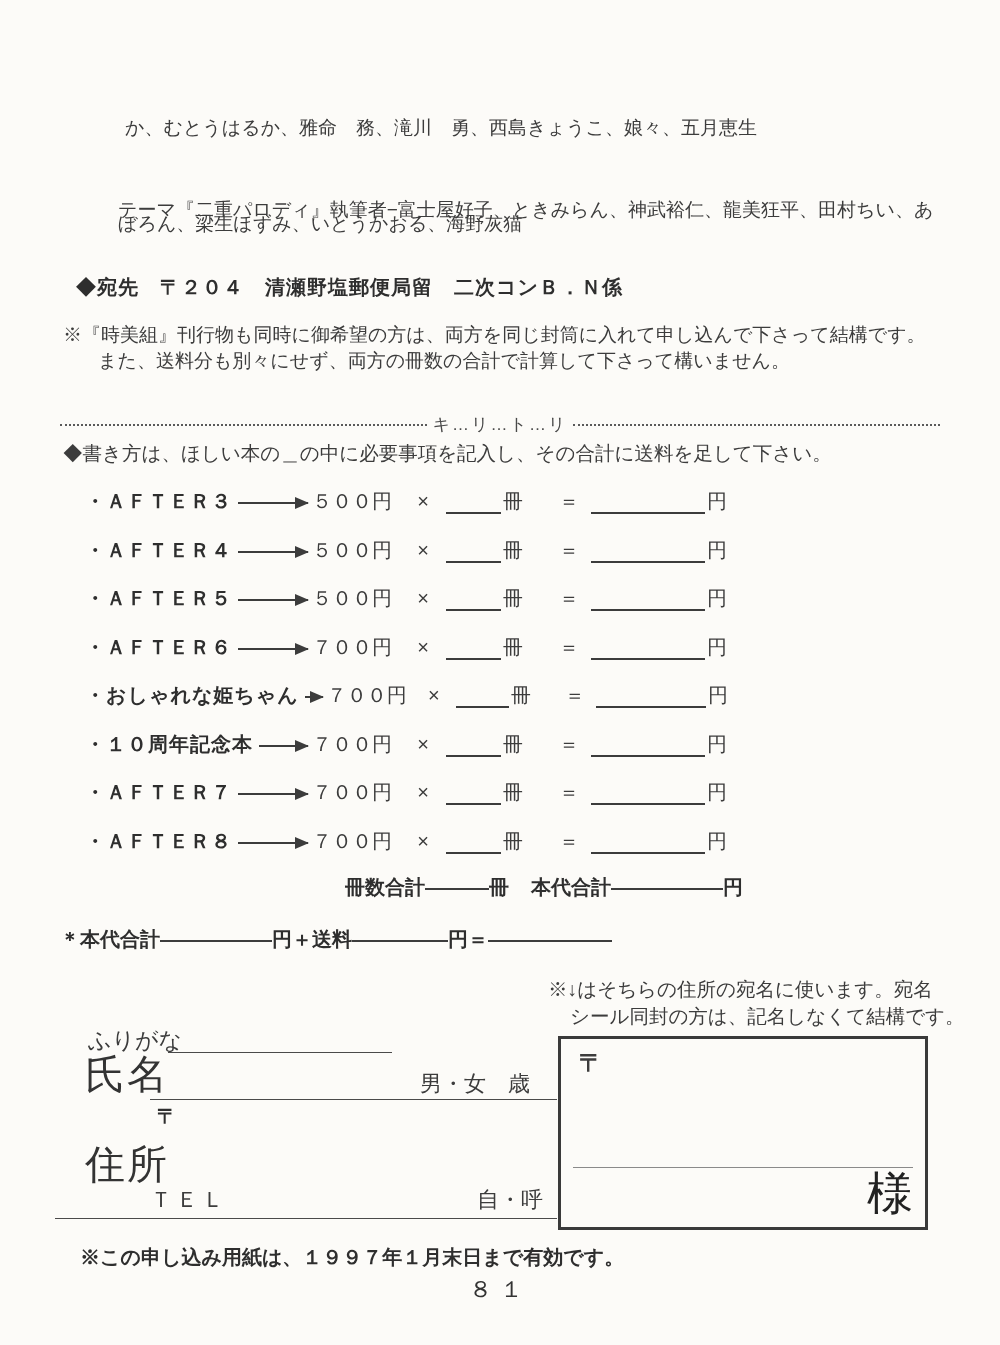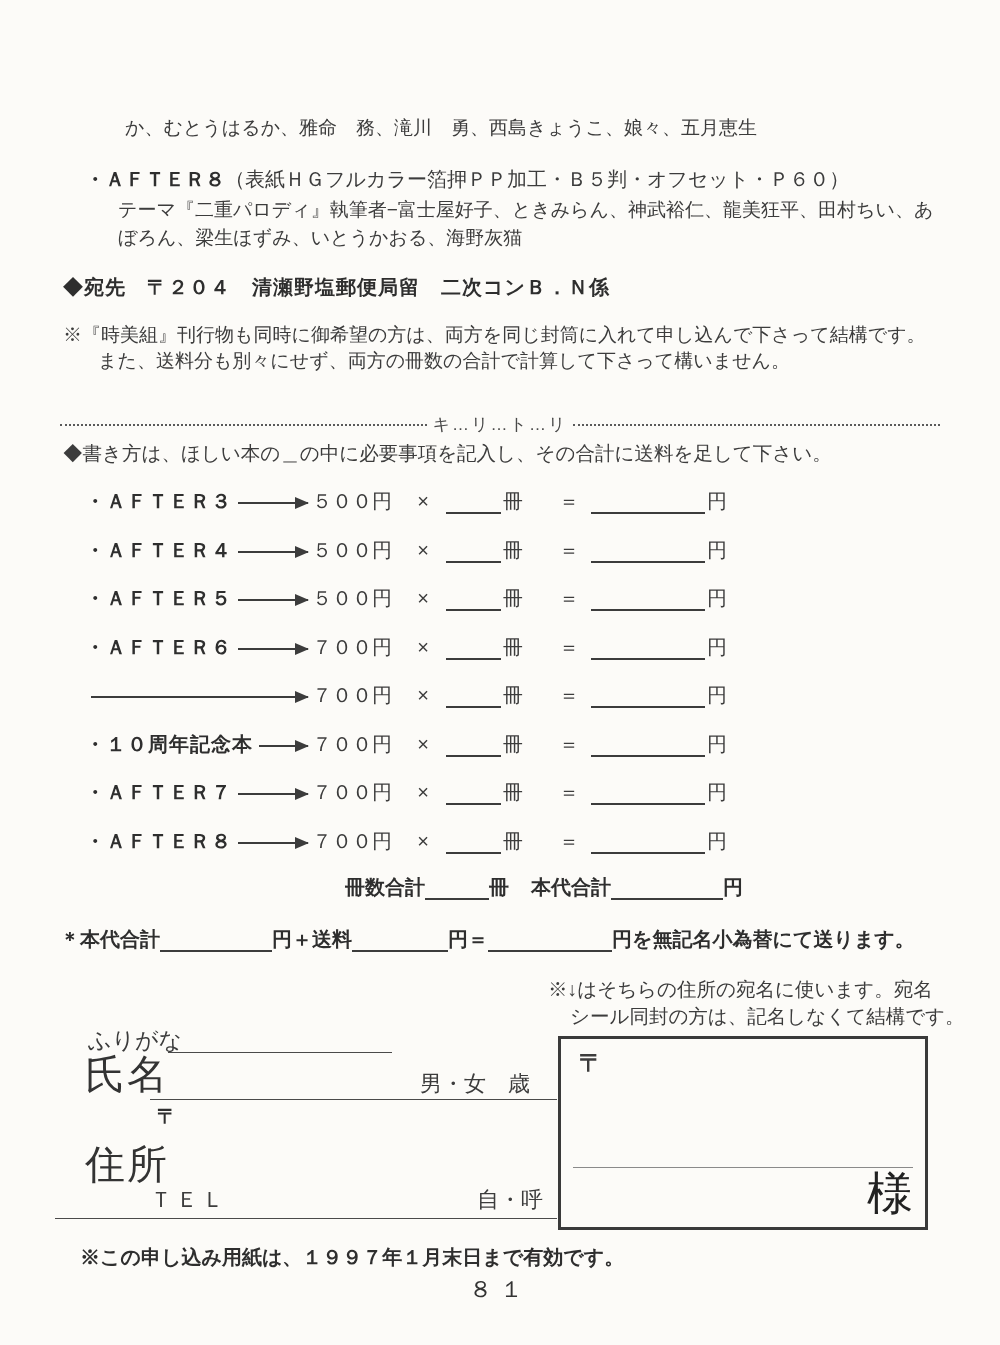--- a/index.html
+++ b/index.html
@@ -29,21 +29,21 @@
   .row-arrow { flex:1 1 auto; height:2px; background:var(--ink); margin:0 0 10px 6px; position:relative; min-width:18px; }
   .row-arrow::after { content:""; position:absolute; right:-1px; top:-5px; width:0; height:0;
     border-left:14px solid var(--ink); border-top:6px solid transparent; border-bottom:6px solid transparent; }
   .row-price { width:88px; margin-left:4px; }
   .row-x { width:46px; text-align:center; }
   .blank { display:inline-block; border-bottom:2px solid var(--ink); height:5px; }
   .row-qty { width:55px; } .row-books { width:46px; padding-left:2px; }
   .row-eq { width:44px; text-align:center; }
   .row-amt { width:114px; } .row-yen { width:28px; padding-left:2px; }
 
-  .totals-row, .payment-row { display:flex; align-items:flex-end; font-size:20px; font-weight:700; color:var(--ink-bold); }
+  .totals-row, .payment-row { display:flex; align-items:center; font-size:20px; font-weight:700; color:var(--ink-bold); }
   .totals-row span, .payment-row span { line-height:26px; }
   .totals-row .blank, .payment-row .blank { border-bottom-width:2px; }
 
   .note-block div { line-height:27px; font-size:19.5px; white-space:nowrap; }
   .note-block .indent { padding-left:22px; }
 
   .hline { position:absolute; border-top:1.5px solid var(--rule); height:0; }
 
   .big-label { font-size:40px; letter-spacing:2px; color:#333; }
 
@@ -56,27 +56,24 @@
   .page-num { position:absolute; top:1274px; left:0; width:100%; text-align:center;
     font-size:23px; letter-spacing:8px; color:#333; }
 </style>
 </head>
 <body>
 
 <div class="page">
 
   <div class="abs fs19" style="left:125px; top:116px;">か、むとうはるか、雅命　務、滝川　勇、西島きょうこ、娘々、五月恵生</div>
 
-  <div class="abs fs20" style="left:85px; top:166px;">
-    <span class="b">・ＡＦＴＥＲ８</span><span>（表紙ＨＧフルカラー箔押ＰＰ加工・Ｂ５判・オフセット・Ｐ６０）</span>
-  </div>
   <div class="abs fs19" style="left:118px; top:198px;">テーマ『二重パロディ』執筆者−富士屋好子、ときみらん、神武裕仁、龍美狂平、田村ちい、あ</div>
-  <div class="abs fs19" style="left:118px; top:226px;">ぼろん、梁生ほずみ、いとうかおる、海野灰猫</div>
-
-  <div class="abs fs20 b" style="left:63px; top:274px; letter-spacing:1px;">◆宛先　〒２０４　清瀬野塩郵便局留　二次コンＢ．Ｎ係</div>
+  <div class="abs fs19" style="left:118px; top:212px;">ぼろん、梁生ほずみ、いとうかおる、海野灰猫</div>
+
+  <div class="abs fs20 b" style="left:76px; top:274px; letter-spacing:1px;">◆宛先　〒２０４　清瀬野塩郵便局留　二次コンＢ．Ｎ係</div>
 
   <div class="abs fs19" style="left:63px; top:323px;">※『時美組』刊行物も同時に御希望の方は、両方を同じ封筒に入れて申し込んで下さって結構です。</div>
   <div class="abs fs19" style="left:98px; top:349px;">また、送料分も別々にせず、両方の冊数の合計で計算して下さって構いません。</div>
 
   <div class="abs kiritori" style="left:60px; top:396px;margin-top:18px;">
     <span class="dotline"></span>
     <span class="kiri-label">キ…リ…ト…リ</span>
     <span class="dotline"></span>
   </div>
 
@@ -125,20 +122,21 @@
       <span class="row-price">７００円</span>
       <span class="row-x">×</span>
       <span class="blank row-qty"></span>
       <span class="row-books">冊</span>
       <span class="row-eq">＝</span>
       <span class="blank row-amt"></span>
       <span class="row-yen">円</span>
     </div>
 
     <div class="order-row">
+      <span class="row-label">・おしゃれな姫ちゃん</span>
       <span class="row-arrow"></span>
       <span class="row-price">７００円</span>
       <span class="row-x">×</span>
       <span class="blank row-qty"></span>
       <span class="row-books">冊</span>
       <span class="row-eq">＝</span>
       <span class="blank row-amt"></span>
       <span class="row-yen">円</span>
     </div>
 
@@ -189,21 +187,20 @@
     <span>円</span>
   </div>
 
   <div class="abs payment-row" style="left:60px; top:926px;">
     <span>＊本代合計</span>
     <span class="blank" style="width:112px;"></span>
     <span>円＋送料</span>
     <span class="blank" style="width:96px;"></span>
     <span>円＝</span>
     <span class="blank" style="width:124px;"></span>
-    <span>円を無記名小為替にて送ります。</span>
   </div>
 
   <div class="abs note-block" style="left:548px; top:976px;">
     <div>※↓はそちらの住所の宛名に使います。宛名</div>
     <div class="indent">シール同封の方は、記名しなくて結構です。</div>
   </div>
 
   <div class="abs fs21" style="left:88px; top:1026px;">ふりがな</div>
   <div class="hline" style="left:168px; top:1052px; width:224px; border-top-width:1px;"></div>
 

